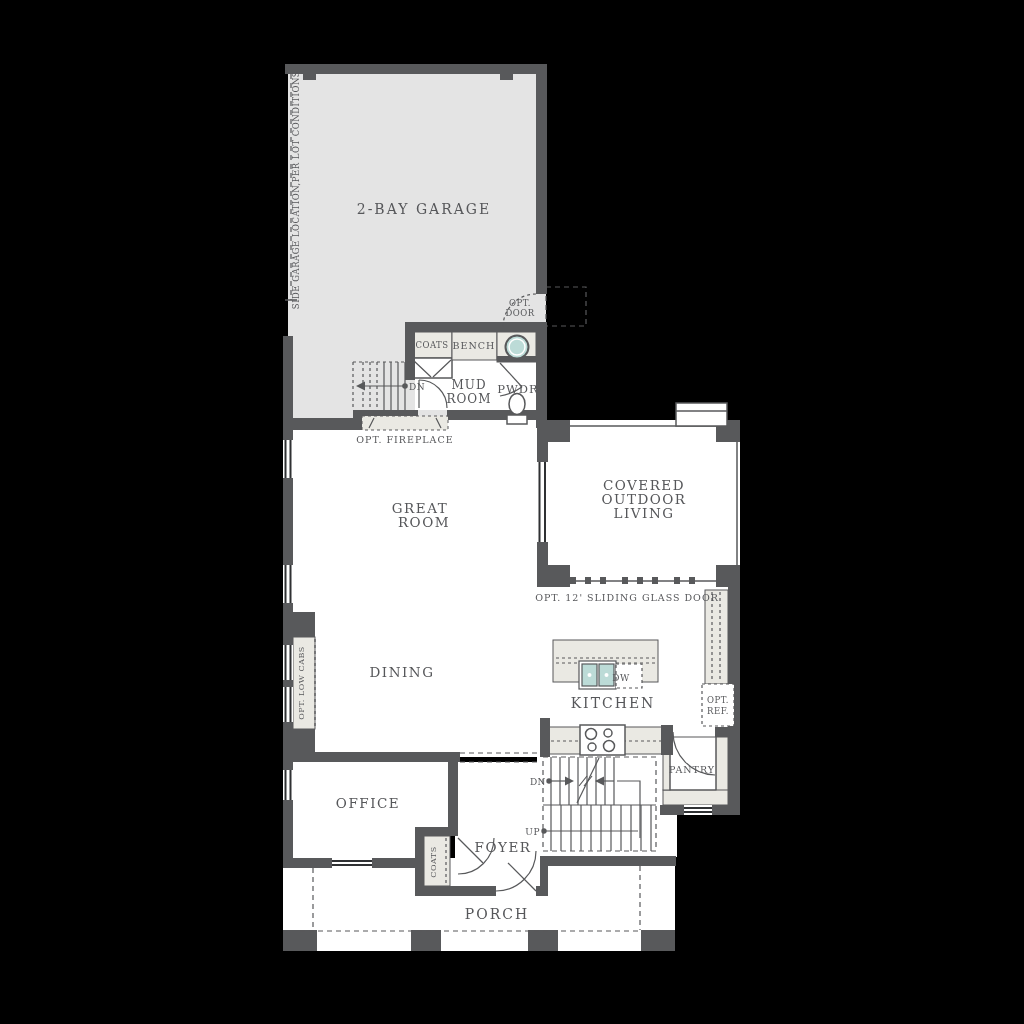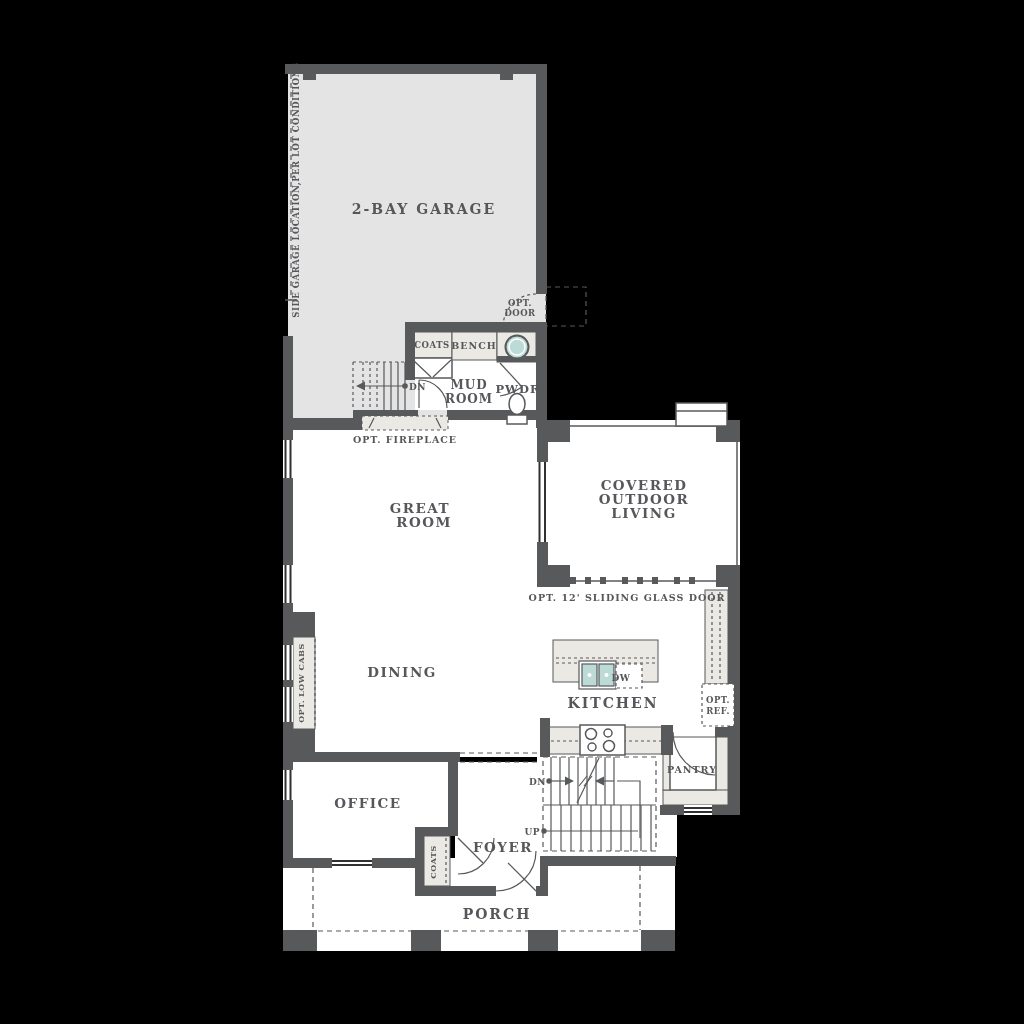--- a/index.html
+++ b/index.html
@@ -1,20 +1,20 @@
 <!DOCTYPE html>
 <html style="--background: #000000; --wall: #58595b; --room: #ffffff; --garage: #e4e4e4; --counter: #eae9e3; --sink: #bcdbd7; --text: #56575a; --window: #2f3133;"><head>
 <meta charset="utf-8">
 <style>
   :root{
     --background:#000;--wall:#58595b;--room:#fff;--garage:#e4e4e4;
     --counter:#eae9e3;--sink:#bcdbd7;--text:#56575a;--window:#2f3133;
   }
   html,body{margin:0;padding:0;background:var(--background);}
-  .stage{width:1024px;height:1024px;position:relative;background:var(--background);font-weight:bold;}
+  .stage{width:1024px;height:1024px;position:relative;background:var(--background);}
   svg{display:block}
   svg text{font-family:"DejaVu Serif","Liberation Serif",serif;fill:var(--text);}
   .wall{fill:var(--wall);}
   .room{fill:var(--room);}
   .gar{fill:var(--garage);}
   .ctr{fill:var(--counter);stroke:var(--wall);stroke-width:1;}
   .fix{fill:var(--room);stroke:var(--wall);stroke-width:1.5;}
   .ln{stroke:var(--wall);fill:none;stroke-width:1.2;}
   .ln15{stroke:var(--wall);fill:none;stroke-width:1.5;}
   .dash{stroke-dasharray:5 4;}

